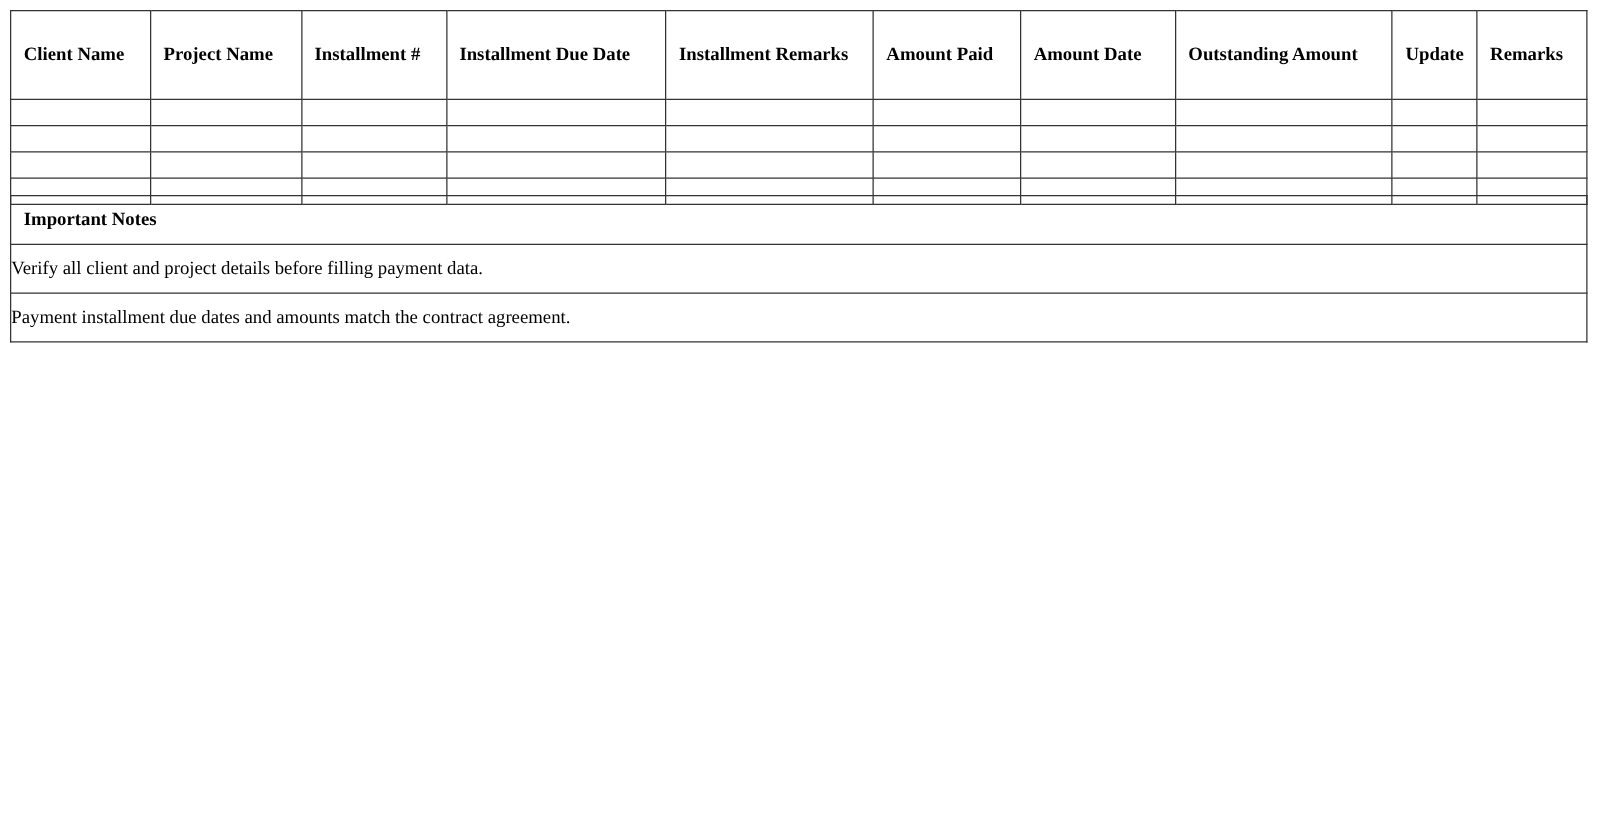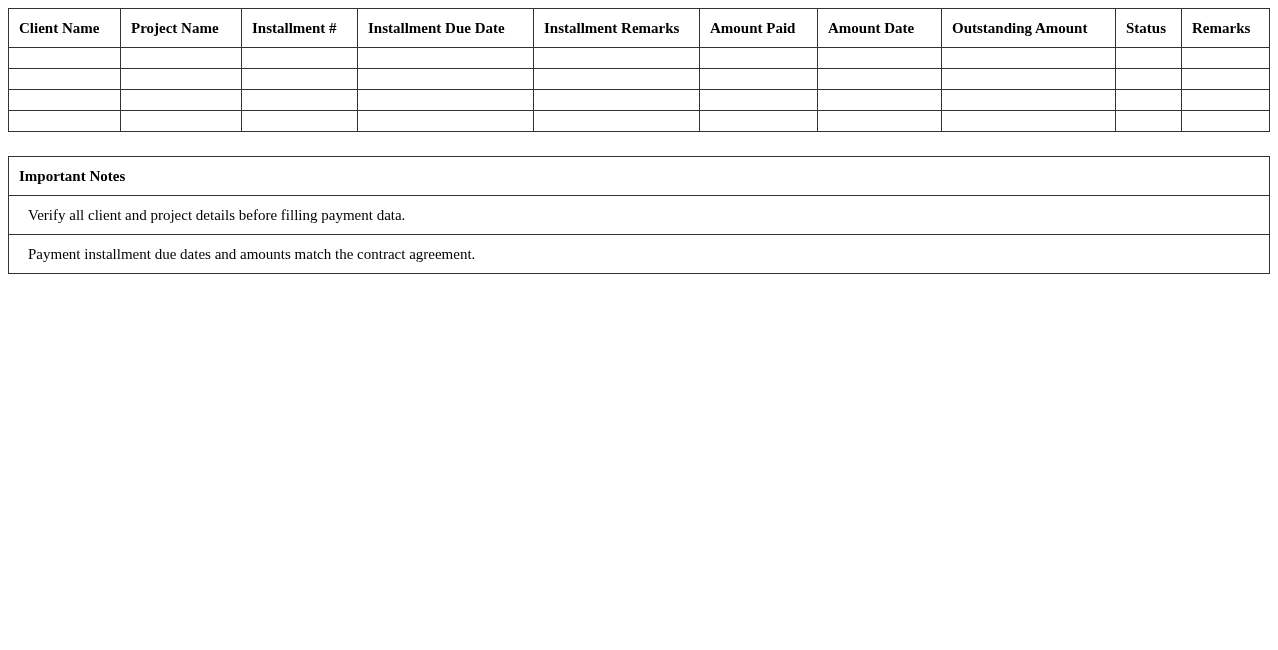--- a/index.html
+++ b/index.html
@@ -7,28 +7,28 @@
       width: 1278px; height: 650px; position: relative; overflow: hidden;
       font-family: "Liberation Serif", "DejaVu Serif", serif;
       color: #000;
       font-size: 15px;
     }
     table { border-collapse: collapse; position: absolute; left: 8px; }
     td, th { border: 1px solid #333; padding: 0; }
     #payment-table { top: 8px; width: 1262px; }
     #payment-table th {
       font-weight: bold; text-align: left; height: 38px;
-      padding: 0 10px; white-space: nowrap; font-size: 15px;
+      padding: 16px 10px; white-space: nowrap; font-size: 15px;
     }
     #payment-table td { height: 20px; }
     #notes-table { top: 156px; width: 1262px; }
     #notes-table th {
       font-weight: bold; text-align: left; height: 38px; padding: 0 10px; font-size: 15px; margin-left: 20px;
     }
-    #notes-table td { height: 38px; padding: 0 19px; font-size: 15px; }
+    #notes-table td { height: 38px; padding: 0 0; font-size: 15px; }
   </style>
 </head>
 <body>
 
 <table id="payment-table">
   <colgroup>
     <col style="width:112px">
       <col style="width:121px">
       <col style="width:116px">
       <col style="width:176px">
@@ -42,21 +42,21 @@
   <thead>
     <tr>
       <th>Client Name</th>
       <th>Project Name</th>
       <th>Installment #</th>
       <th>Installment Due Date</th>
       <th>Installment Remarks</th>
       <th>Amount Paid</th>
       <th>Amount Date</th>
       <th>Outstanding Amount</th>
-      <th>Status</th>
+      <th>Update</th>
       <th>Remarks</th>
     </tr>
   </thead>
   <tbody>
     <tr>
       <td></td>
       <td></td>
       <td></td>
       <td></td>
       <td></td>

